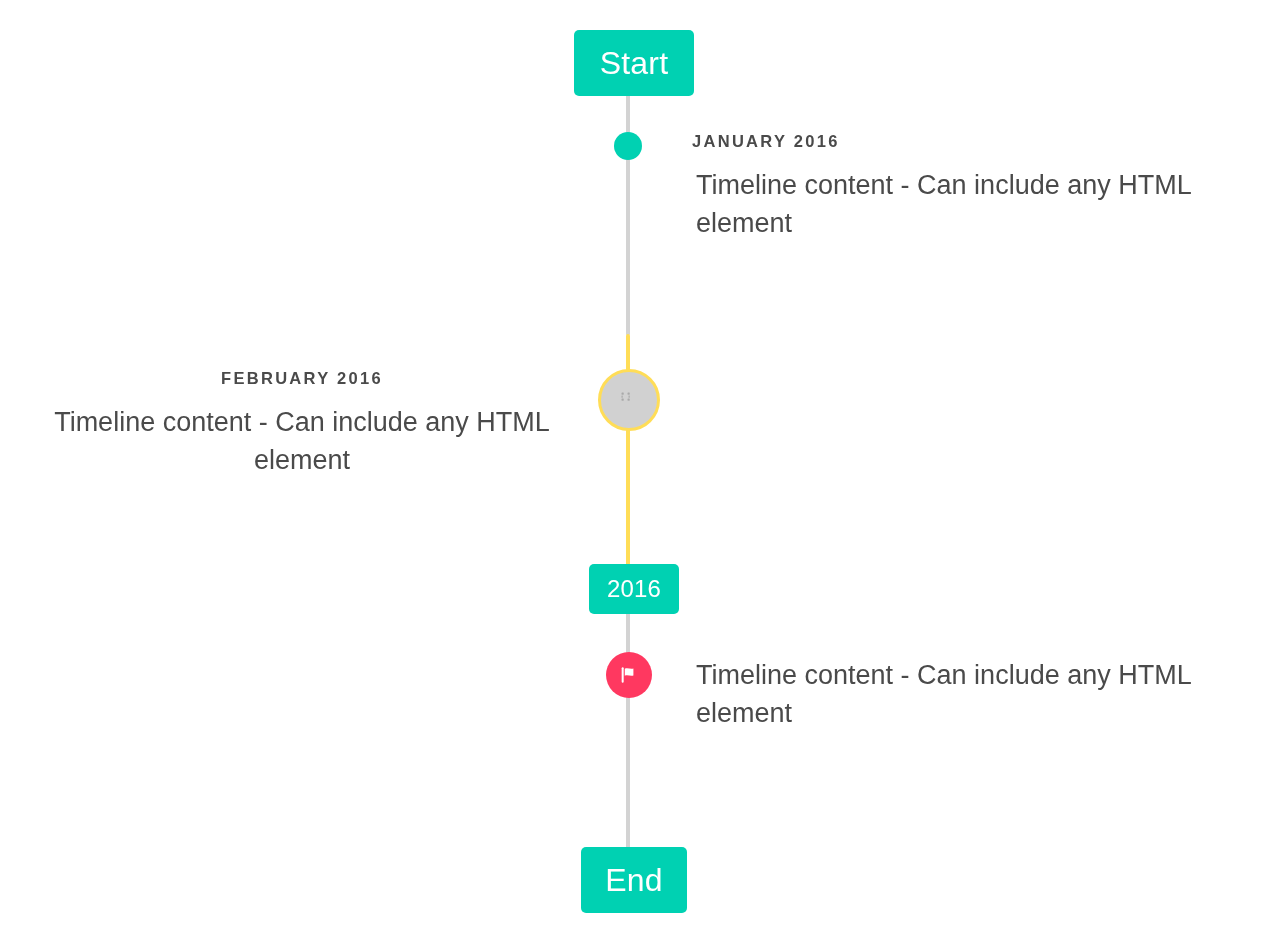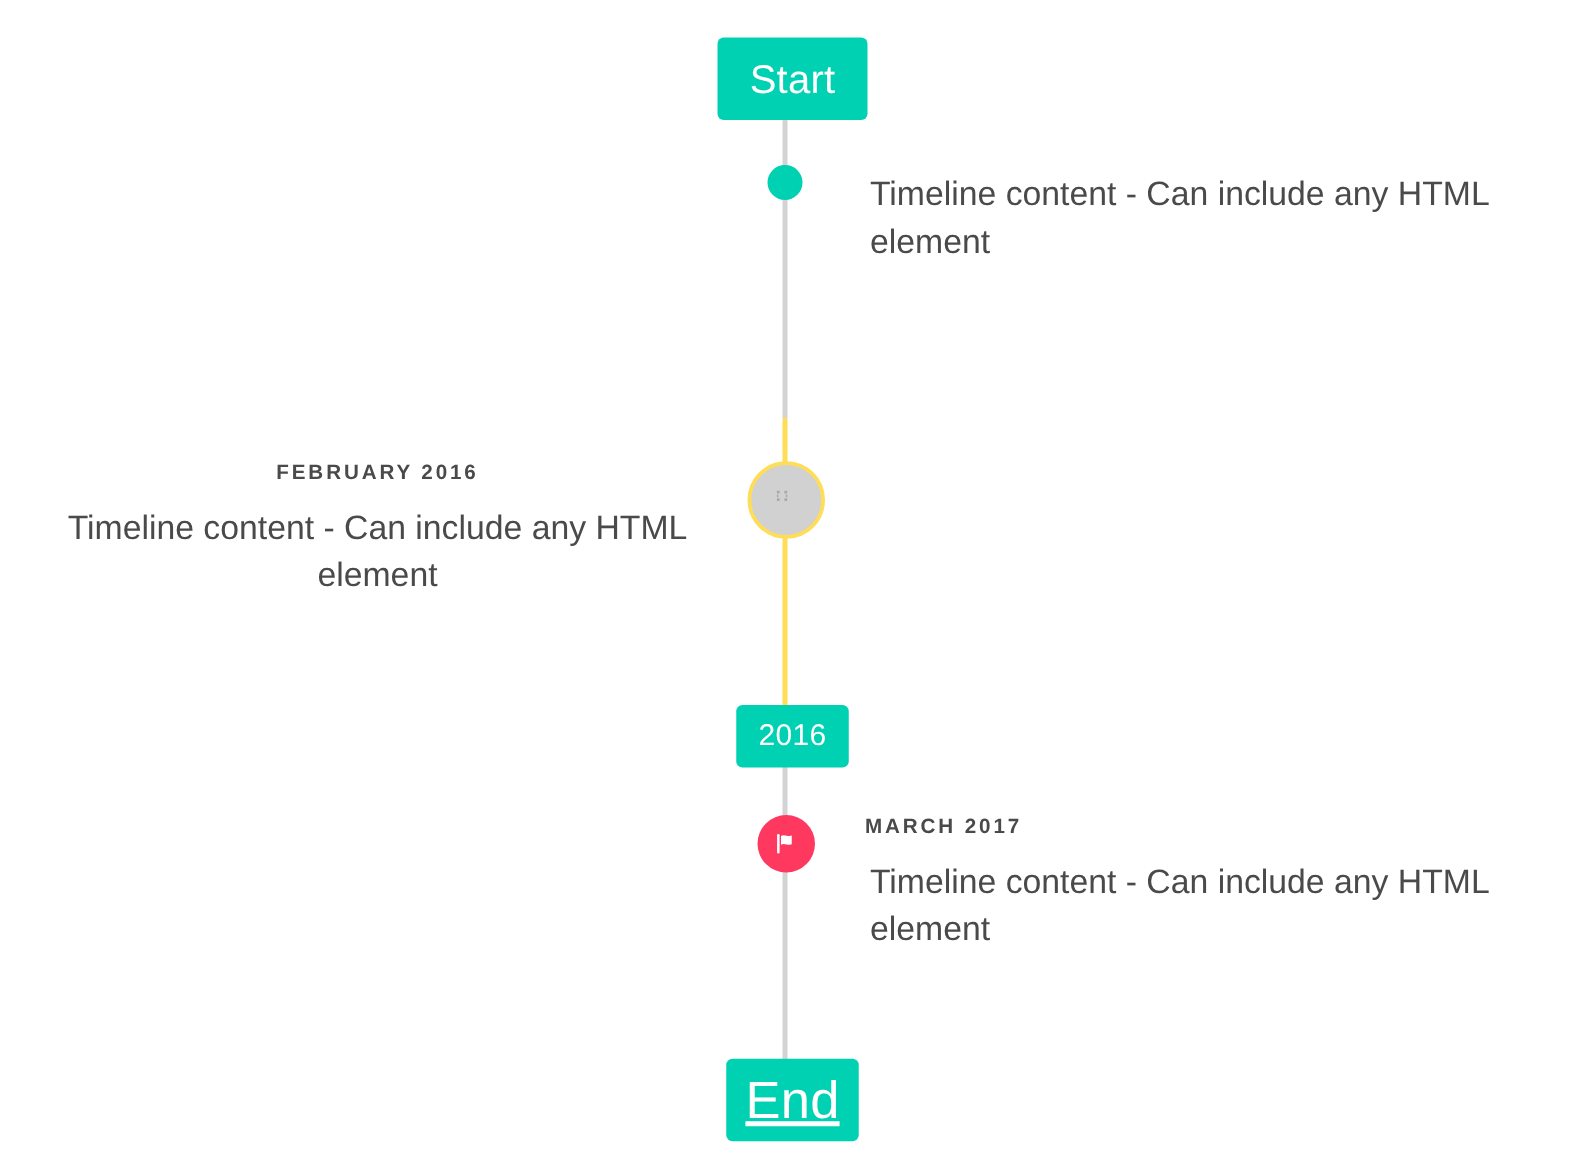--- a/index.html
+++ b/index.html
@@ -57,22 +57,21 @@
   .badge-divider {
     top: 564px;
     width: 90px;
     height: 50px;
     font-size: 24px;
   }
   .badge-end {
     top: 847px;
     width: 106px;
     height: 66px;
-    font-size: 42px;
-    text-decoration: underline;
+    font-size: 32px;
   }
 
   
   .item {
     position: absolute;
     left: 0;
     width: 1268px;
     box-sizing: border-box;
   }
 
@@ -148,20 +147,21 @@
 
   <div class="rail rail-gray-1"></div>
   <div class="rail rail-yellow"></div>
   <div class="rail rail-gray-2"></div>
 
   <div class="badge badge-start">Start</div>
 
   <div class="item" style="top:132px;">
     <div class="marker marker-dot"></div>
     <div class="content content-right">
+      <p class="item-heading">JANUARY 2016</p>
       <p class="item-body">Timeline content - Can include any HTML element</p>
     </div>
   </div>
 
   <div class="item" style="top:369px;">
     <div class="marker marker-image">
       <svg class="broken-img" viewBox="0 0 24 24" aria-hidden="true">
         <g fill="#6b6b6b">
           <rect x="2" y="2" width="3" height="3" rx="0.6"></rect>
           <rect x="10" y="2" width="3" height="3" rx="0.6"></rect>
@@ -181,20 +181,19 @@
   <div class="badge badge-divider">2016</div>
 
   <div class="item" style="top:652px;">
     <div class="marker marker-flag">
       <svg class="flag-glyph" viewBox="0 0 24 24" aria-hidden="true">
         <rect x="4" y="3.5" width="2.2" height="17" rx="1.1" fill="#ffffff"></rect>
         <path d="M7.4 5.2c3.2-1.8 6.3 1.1 9.4-0.3v7.6c-3.1 1.4-6.2-1.5-9.4 0.3z" fill="#ffffff"></path>
       </svg>
     </div>
     <div class="content content-right">
-      <p class="item-heading">MARCH 2017</p>
       <p class="item-body">Timeline content - Can include any HTML element</p>
     </div>
   </div>
 
   <div class="badge badge-end">End</div>
 
 </div>
 
 </body></html>

